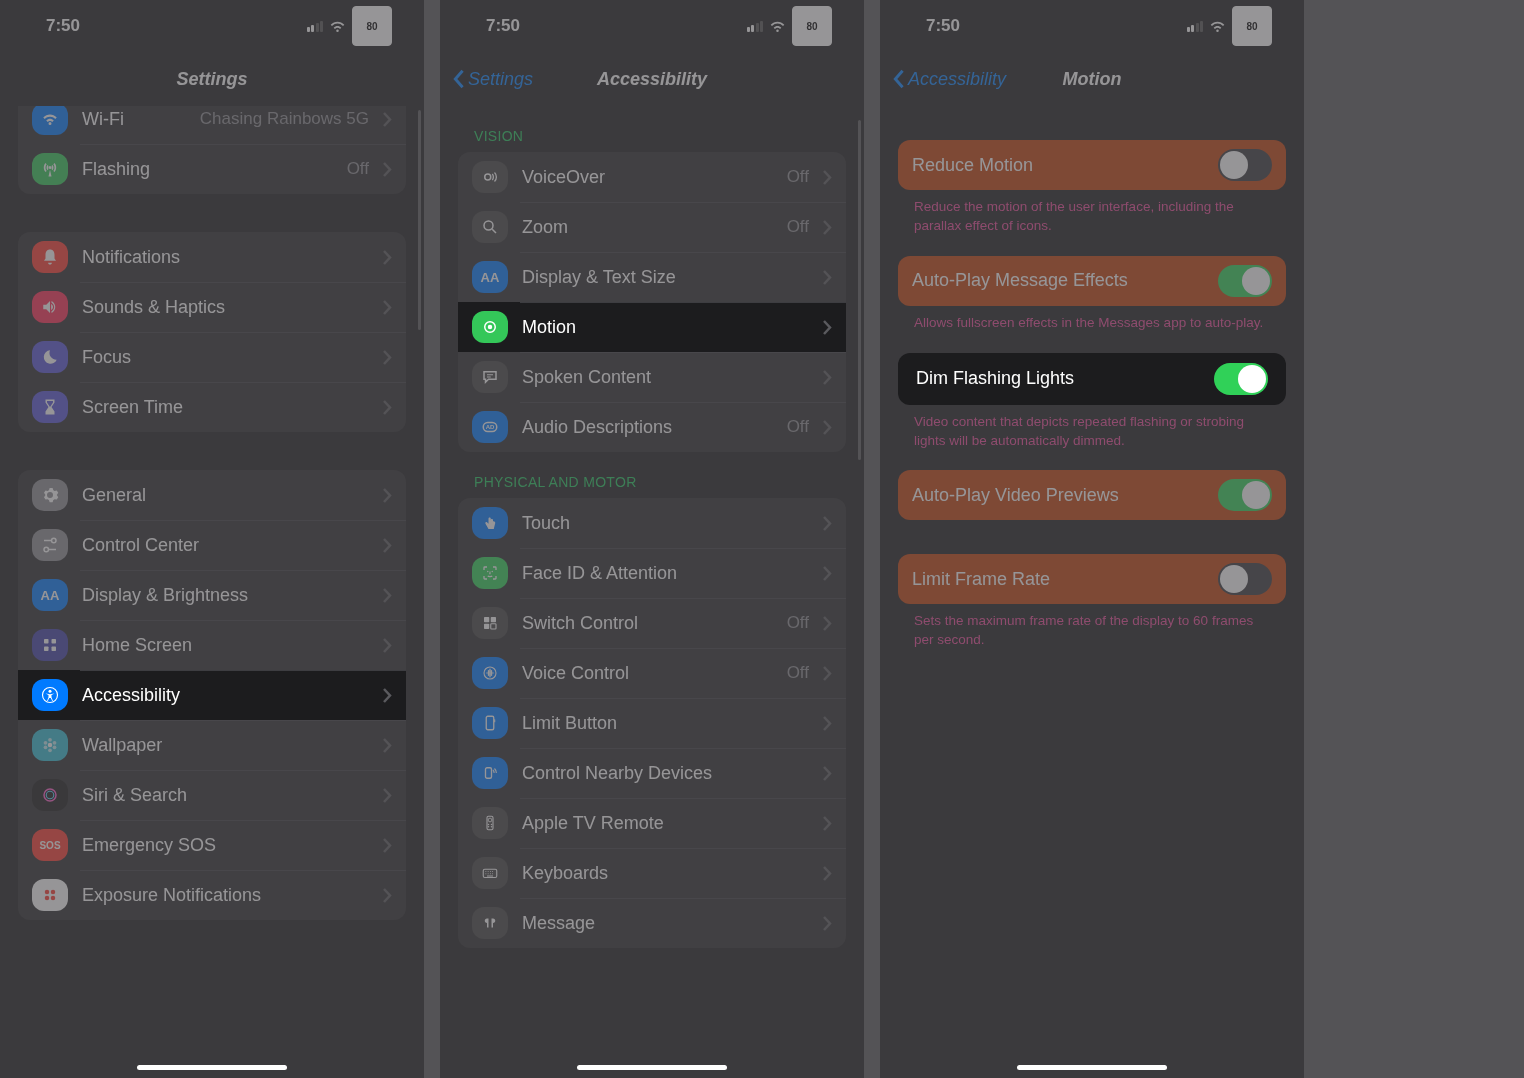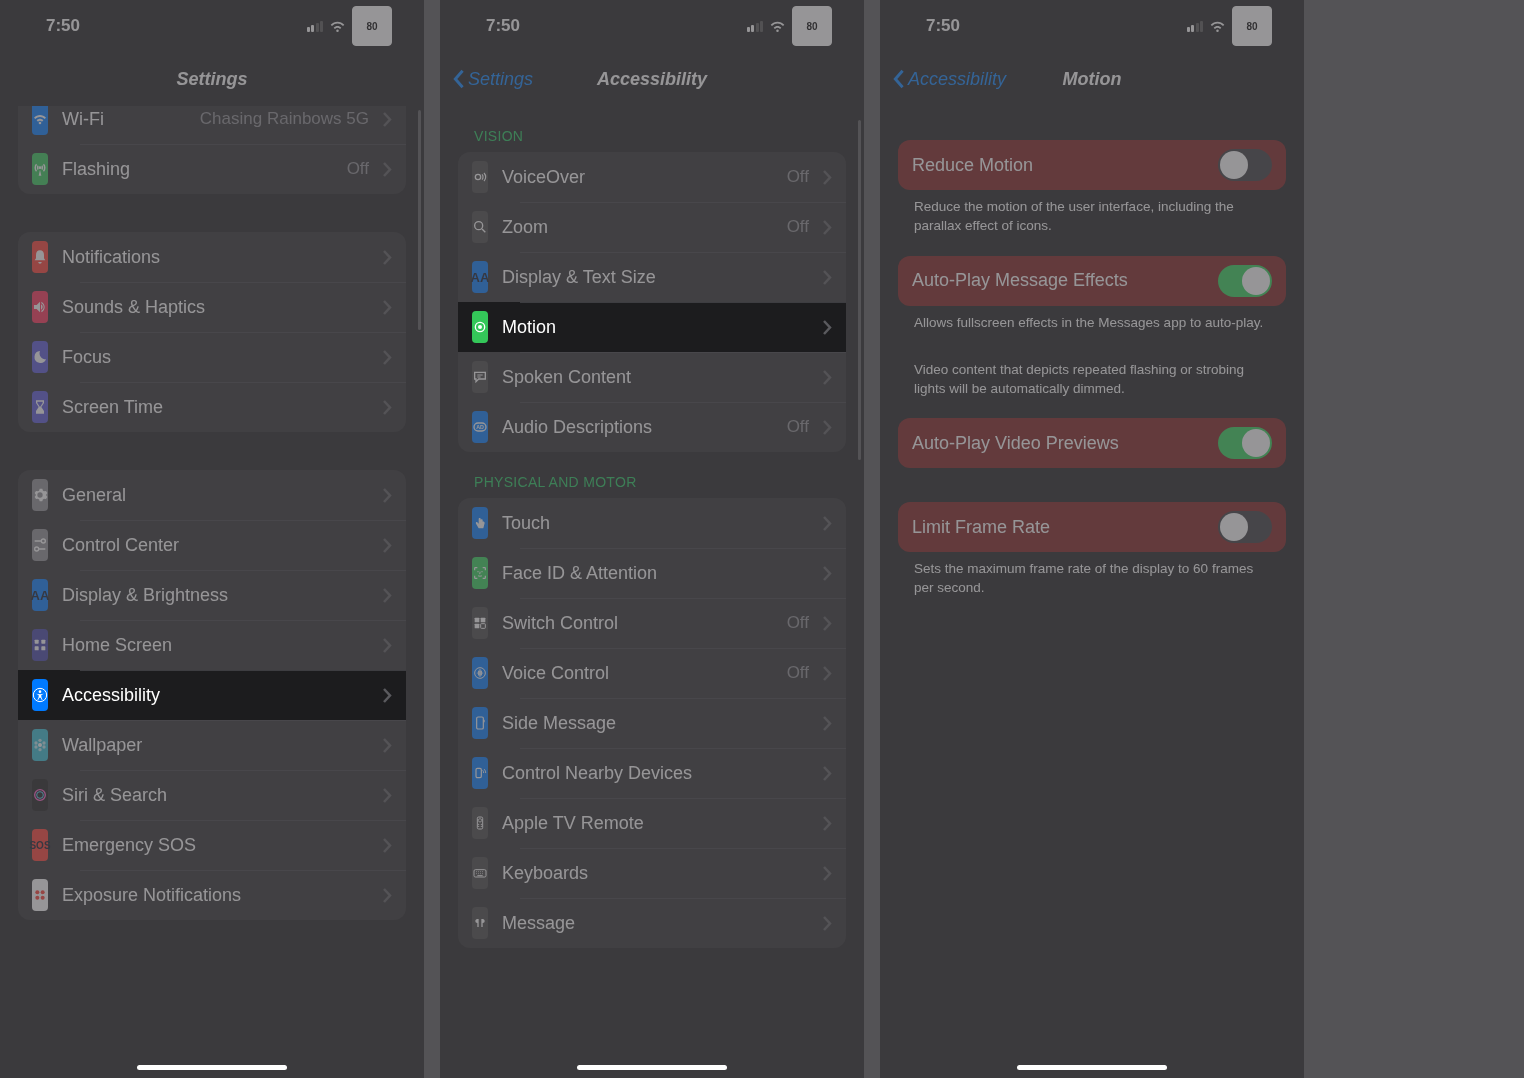--- a/index.html
+++ b/index.html
@@ -112,34 +112,34 @@
       fill: none;
     }
     .section-header {
       color: #22c55e;
       font-size: 14px;
       text-transform: uppercase;
       padding: 22px 34px 8px;
       letter-spacing: 0.3px;
     }
     .section-footer {
-      color: #ffffff;
+      color: #ec4899;
       font-size: 13.5px;
       padding: 8px 34px 6px;
       line-height: 1.4;
     }
     .group {
       margin: 0 18px;
       background: #2c2c2e;
       border-radius: 12px;
       overflow: hidden;
     }
     .group-full {
       margin: 0 18px;
-      background: #7f1d1d;
+      background: #c2410c;
       border-radius: 12px;
       overflow: hidden;
     }
     .row {
       display: flex;
       align-items: center;
       padding: 9px 14px;
       min-height: 48px;
       position: relative;
       gap: 14px;
@@ -163,28 +163,28 @@
       align-items: center;
       padding: 10px 18px;
       min-height: 52px;
       background: #1c1c1e;
       position: relative;
       z-index: 30;
       gap: 14px;
       border-radius: 12px;
     }
     .icon-box {
-      width: 16px;
+      width: 36px;
       height: 32px;
-      border-radius: 4px;
+      border-radius: 12px;
       flex-shrink: 0;
       display: flex;
       align-items: center;
       justify-content: center;
-      color: #0f172a;
+      color: #ffffff;
       font-size: 16px;
     }
     .row-label {
       flex: 1;
       color: #fff;
       font-size: 18px;
     }
     .row-value {
       color: #8e8e93;
       font-size: 17px;
@@ -628,21 +628,21 @@
             <path d="M1 1l6 6.5L1 14"></path>
           </svg>
       </div>
       <div class="row">
         <div class="icon-box" style="background:#007aff">
             <svg class="ico-sm" viewBox="0 0 24 24">
               <rect x="7" y="3" width="10" height="18" rx="2" fill="none" stroke="#fff" stroke-width="1.8"></rect>
               <rect x="17.5" y="7" width="1.5" height="4" rx=".5"></rect>
             </svg>
           </div>
-        <span class="row-label">Side Message</span>
+        <span class="row-label">Limit Button</span>
         <svg class="chevron-right" viewBox="0 0 9 15">
             <path d="M1 1l6 6.5L1 14"></path>
           </svg>
       </div>
       <div class="row">
         <div class="icon-box" style="background:#007aff">
             <svg class="ico-sm" viewBox="0 0 24 24">
               <rect x="6" y="5" width="8" height="14" rx="2" fill="none" stroke="#fff" stroke-width="1.8"></rect>
               <path d="M16 8c1 1 1.5 2.3 1.5 4M18 6c1.5 1.5 2.5 3.5 2.5 6" fill="none" stroke="#fff" stroke-width="1.5"></path>
             </svg>
@@ -744,20 +744,26 @@
       <div class="row">
         <span class="row-label">Auto-Play Message Effects</span>
         <div class="toggle toggle-on">
             <div class="toggle-knob"></div>
           </div>
       </div>
     </div>
     <div class="section-footer">Allows fullscreen effects in the Messages app to auto-play.</div>
 
     <div style="height:14px"></div>
+    <div class="row-hl-full" style="margin:0 18px">
+      <span class="row-label">Dim Flashing Lights</span>
+      <div class="toggle toggle-on">
+          <div class="toggle-knob"></div>
+        </div>
+    </div>
     <div class="section-footer">Video content that depicts repeated flashing or strobing lights will be automatically dimmed.</div>
 
     <div style="height:14px"></div>
     <div class="group-full">
       <div class="row">
         <span class="row-label">Auto-Play Video Previews</span>
         <div class="toggle toggle-on">
             <div class="toggle-knob"></div>
           </div>
       </div>

